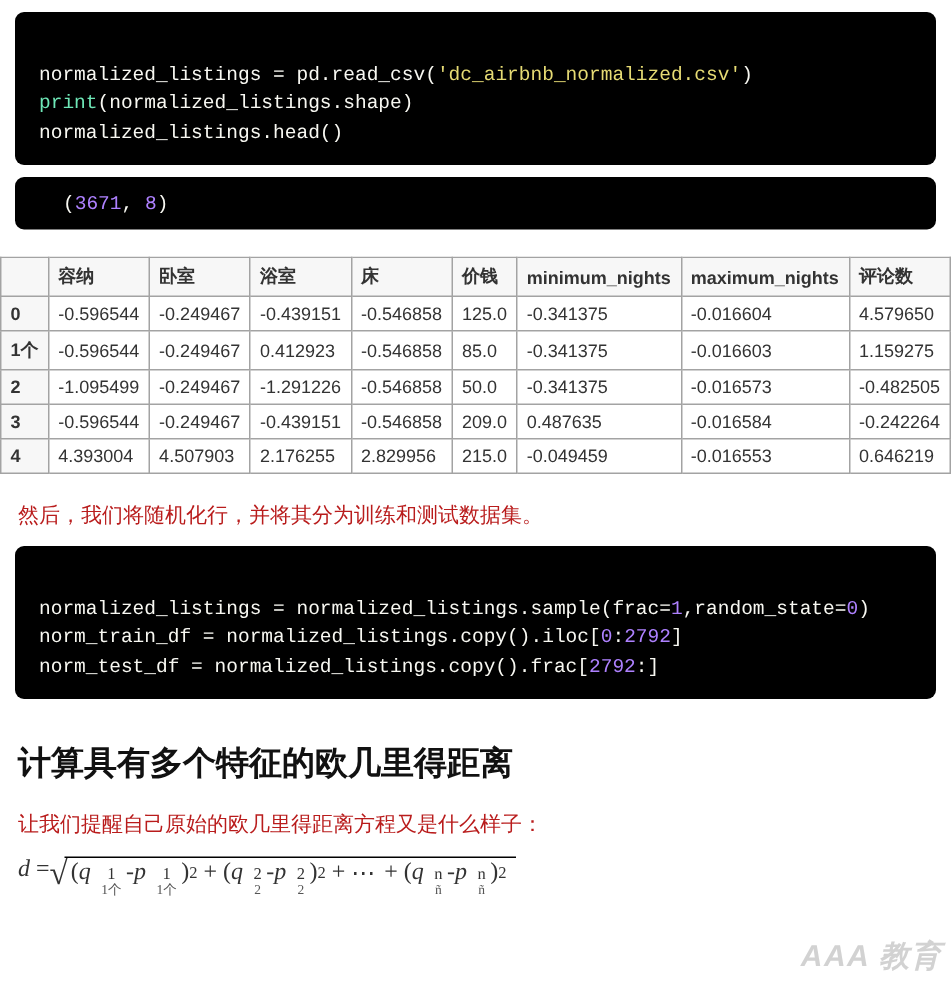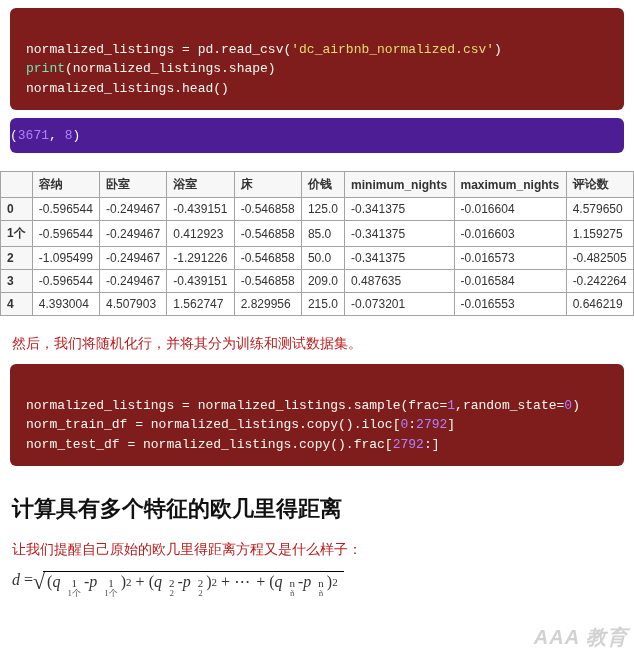--- a/index.html
+++ b/index.html
@@ -5,40 +5,40 @@
   * { margin: 0; padding: 0; box-sizing: border-box; }
   body {
     font-family: -apple-system, BlinkMacSystemFont, "Segoe UI", Helvetica, Arial, sans-serif;
     background: #fff;
     color: #333;
     font-size: 14px;
     width: 634px;
     padding: 0;
   }
   .code-block {
-    background: #7f1d1d;
+    background: #000000;
     color: #fff;
     border-radius: 6px;
     padding: 12px 16px;
     margin: 8px 10px;
     font-family: Consolas, Monaco, "Courier New", monospace;
     font-size: 13px;
     line-height: 1.5;
     white-space: pre;
     overflow-x: auto;
   }
   .tok-white { color: #f8f8f2; }
   .tok-builtin { color: #6ee7b7; }
   .tok-string { color: #e6db74; }
   .tok-number { color: #ae81ff; }
   .output-block {
-    background: #4c1d95;
+    background: #000000;
     color: #fff;
     border-radius: 6px;
-    padding: 10px 0;
+    padding: 10px 32px;
     margin: 8px 10px;
     font-family: Consolas, Monaco, "Courier New", monospace;
     font-size: 13px;
   }
   .output-block .paren { color: #f8f8f2; }
   .output-block .num { color: #ae81ff; }
   .table-wrap {
     margin: 18px 0 16px 0;
     overflow-x: auto;
   }
@@ -199,24 +199,24 @@
           <td>-0.546858</td>
           <td>209.0</td>
           <td>0.487635</td>
           <td>-0.016584</td>
           <td>-0.242264</td>
         </tr>
         <tr>
           <td class="idx">4</td>
           <td>4.393004</td>
           <td>4.507903</td>
-          <td>1.562747</td>
+          <td>2.176255</td>
           <td>2.829956</td>
           <td>215.0</td>
-          <td>-0.073201</td>
+          <td>-0.049459</td>
           <td>-0.016553</td>
           <td>0.646219</td>
         </tr>
       </tbody>
   </table>
 </div>
 
 <p class="prose">然后，我们将随机化行，并将其分为训练和测试数据集。</p>
 
 <div class="code-block">

